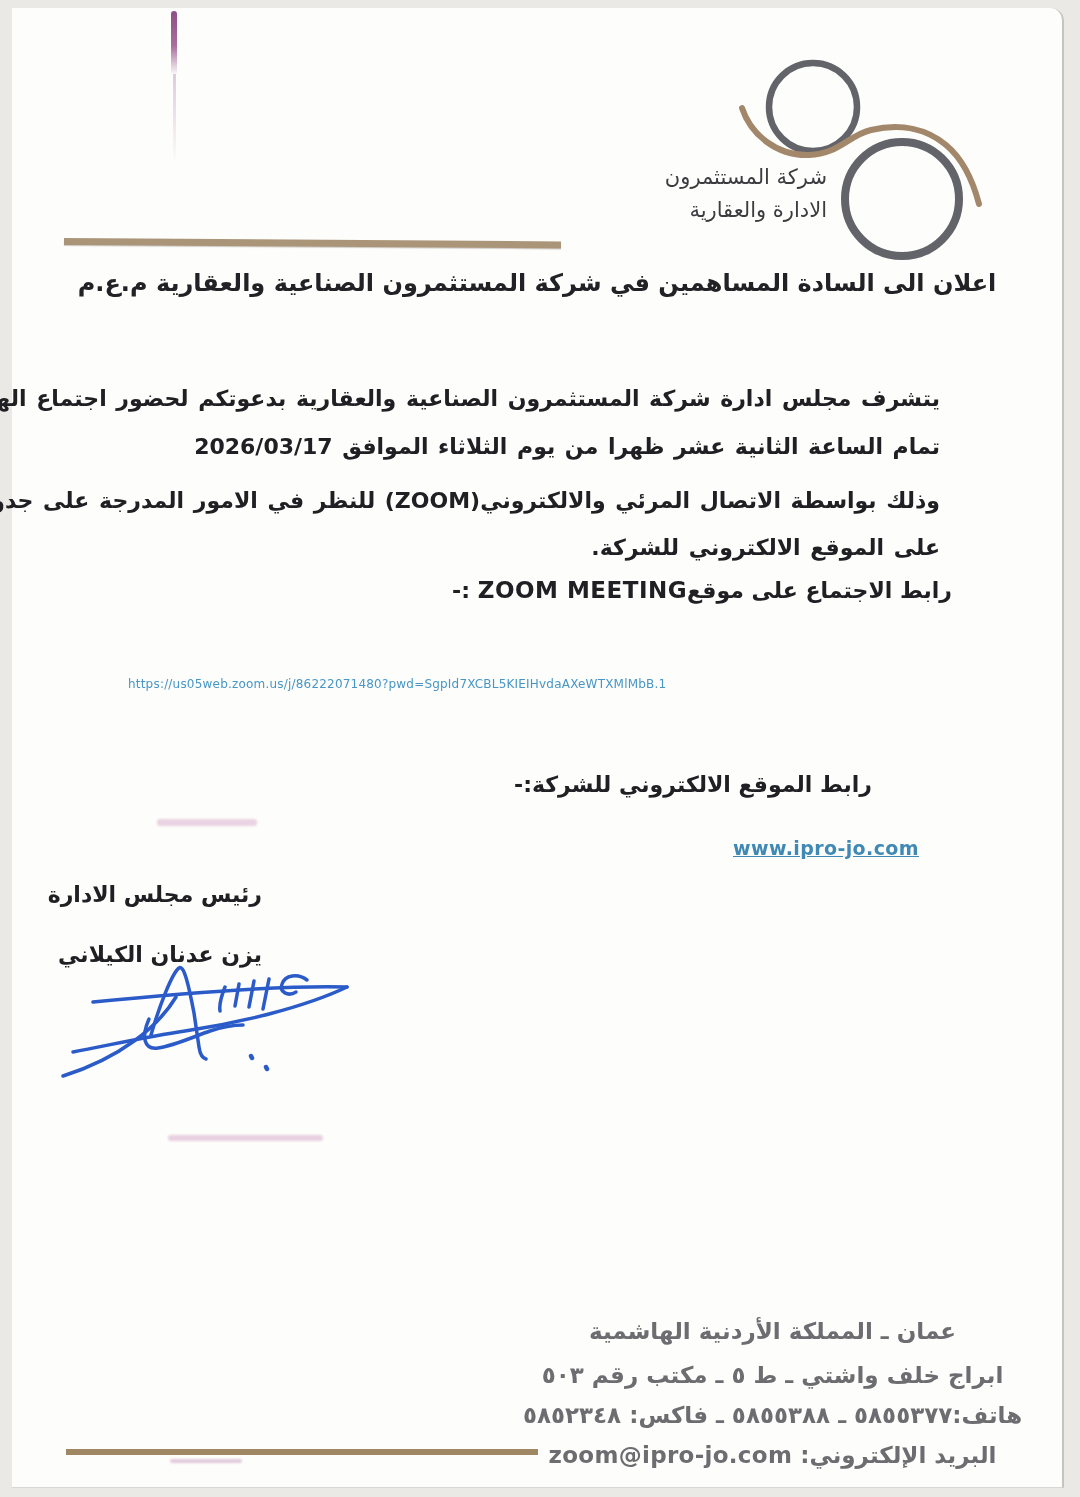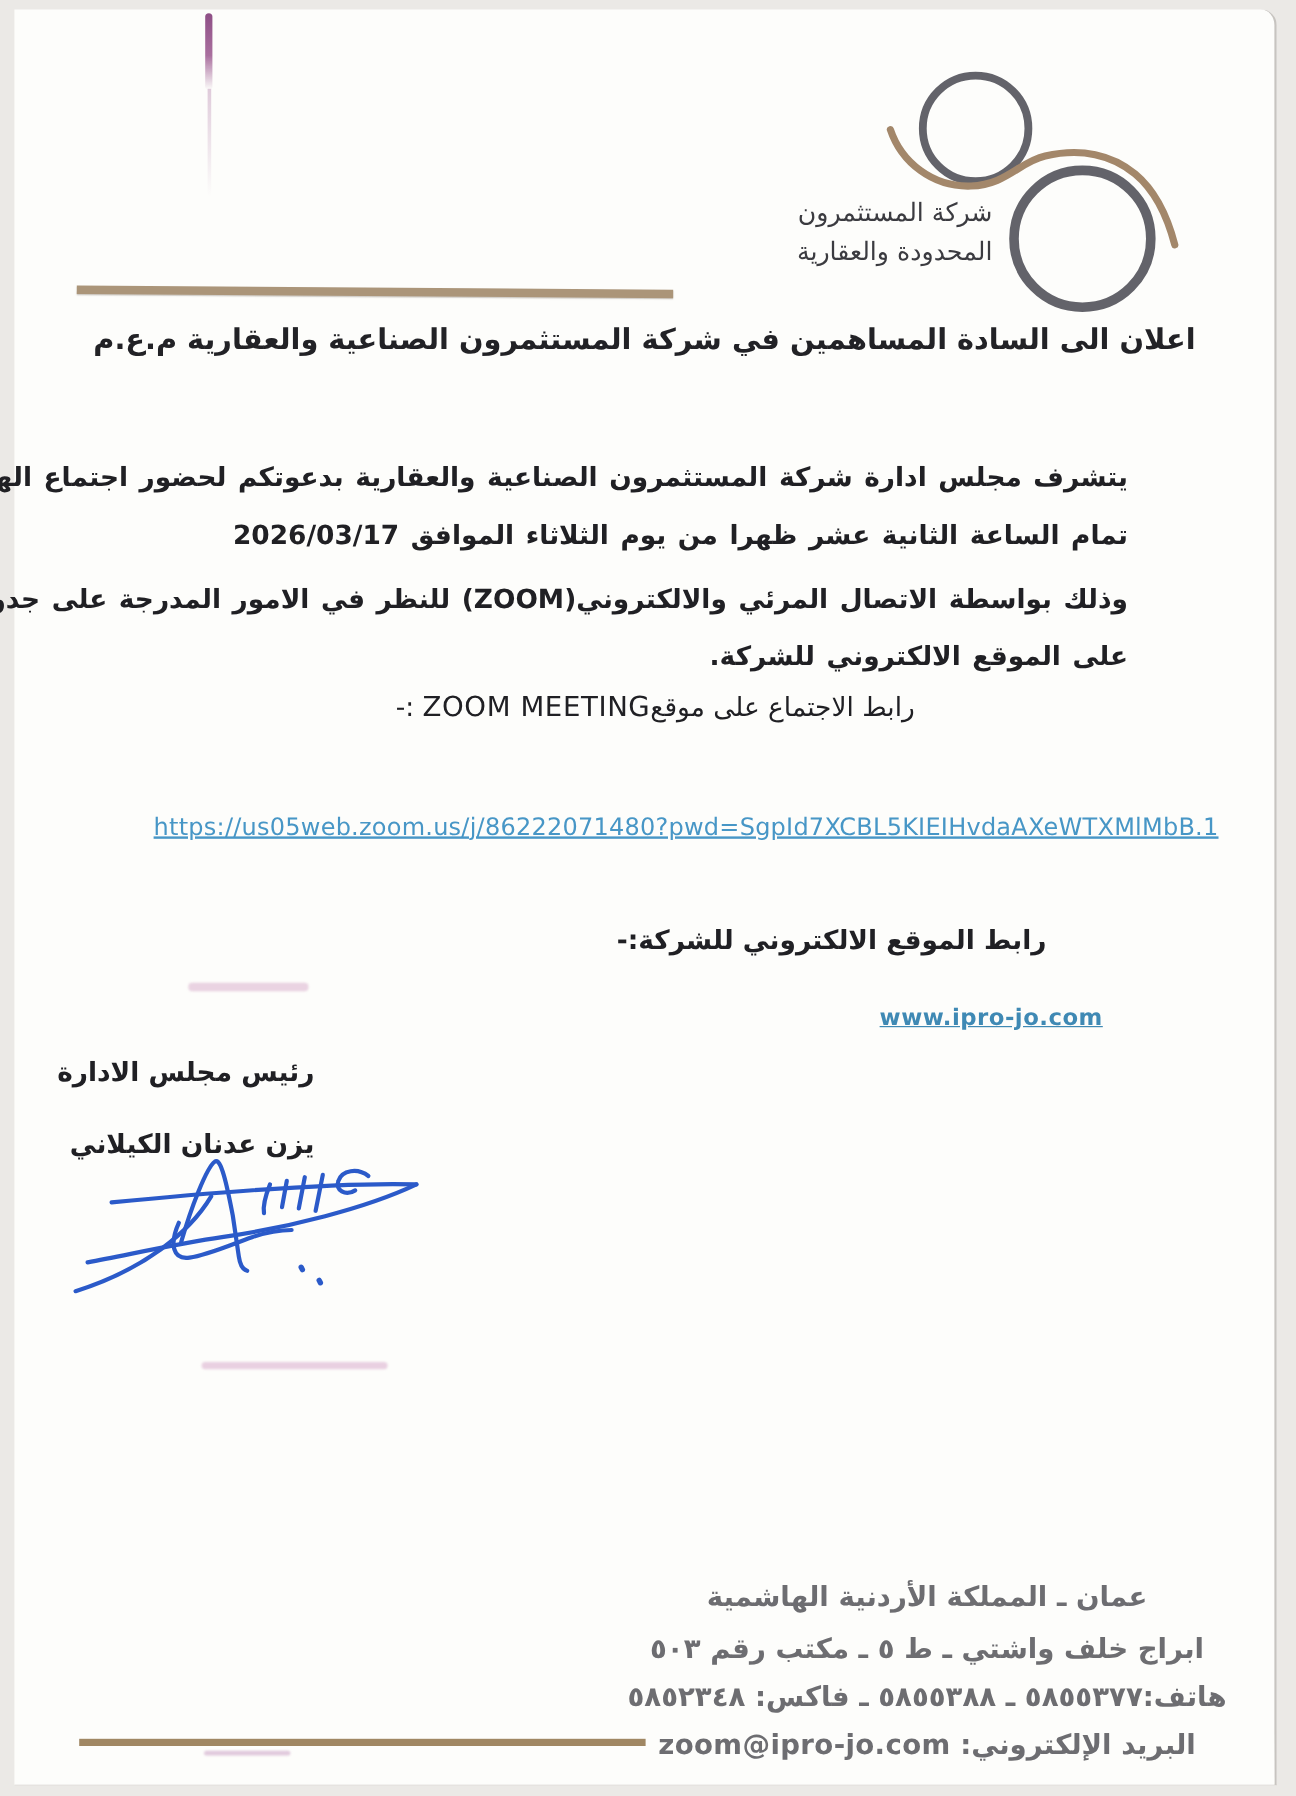--- a/index.html
+++ b/index.html
@@ -47,28 +47,27 @@
     color:#222226;font-weight:700;font-size:24px;white-space:nowrap;
   }
   .bodyline{
     left:128px;width:800px;direction:rtl;text-align:right;
     color:#202024;font-weight:700;font-size:22px;white-space:nowrap;
     word-spacing:2px;
   }
   .just{text-align:justify;text-align-last:justify;}
   .p1l1{top:378px;} .p1l2{top:426px;}
   .p2l1{top:480px;} .p2l2{top:527px;}
-  .zoomline{left:128px;top:569px;width:812px;direction:rtl;text-align:center;
-    color:#202024;font-weight:400;font-size:22px;white-space:nowrap;}
+  .zoomline{left:128px;top:569px;width:812px;direction:rtl;text-align:right;
+    color:#202024;font-weight:700;font-size:22px;white-space:nowrap;}
   .zoomline .latin{font-size:23px;letter-spacing:.5px;}
   .zoom-url{
     left:116px;top:669px;direction:ltr;
-    color:#4796c6;font-size:20px;letter-spacing:.2px;white-space:nowrap;
+    color:#4796c6;font-size:12px;letter-spacing:.2px;white-space:nowrap;
     cursor:pointer;
-    text-decoration:underline;
   }
   .site-label{right:190px;top:764px;direction:rtl;color:#202024;font-weight:700;font-size:22px;white-space:nowrap;}
   .site-url{
     right:143px;top:829px;direction:ltr;
     color:#3f89b4;font-weight:700;font-size:19px;letter-spacing:.4px;
     text-decoration:underline;cursor:pointer;
   }
   .role{right:800px;top:874px;direction:rtl;color:#202024;font-weight:700;font-size:22px;white-space:nowrap;}
   .name{right:800px;top:934px;direction:rtl;color:#202024;font-weight:700;font-size:22px;white-space:nowrap;}
   .sig-svg{left:43px;top:947px;}
@@ -92,21 +91,21 @@
   <div class="abs smudge smudge3"></div>
 
   <svg class="abs logo-svg" width="265" height="210" viewBox="0 0 265 210">
     <circle cx="88" cy="52" r="44" fill="none" stroke="#63636a" stroke-width="6.5"></circle>
     <circle cx="177" cy="144" r="57" fill="none" stroke="#63636a" stroke-width="8"></circle>
     <path d="M 17,53 C 26,80 52,101 84,100 C 114,99 124,80 146,75 C 176,68 202,74 221,90 C 239,105 248,126 254,149" fill="none" stroke="#a3876a" stroke-width="6" stroke-linecap="round"></path>
   </svg>
 
   <div class="abs logo-text">
     <div>شركة المستثمرون</div>
-    <div>المحدودة والعقارية</div>
+    <div>الادارة والعقارية</div>
   </div>
 
   <div class="abs divider"></div>
 
   <div class="abs title">اعلان الى السادة المساهمين في شركة المستثمرون الصناعية والعقارية م.ع.م</div>
 
   <div class="abs bodyline just p1l1">يتشرف مجلس ادارة شركة المستثمرون الصناعية والعقارية بدعوتكم لحضور اجتماع الهيئة العامة العادي في</div>
   <div class="abs bodyline p1l2">تمام الساعة الثانية عشر ظهرا من يوم الثلاثاء الموافق 2026/03/17</div>
   <div class="abs bodyline just p2l1">وذلك بواسطة الاتصال المرئي والالكتروني(ZOOM) للنظر في الامور المدرجة على جدول الاعمال الاجتماع المنشور</div>
   <div class="abs bodyline p2l2">على الموقع الالكتروني للشركة.</div>

